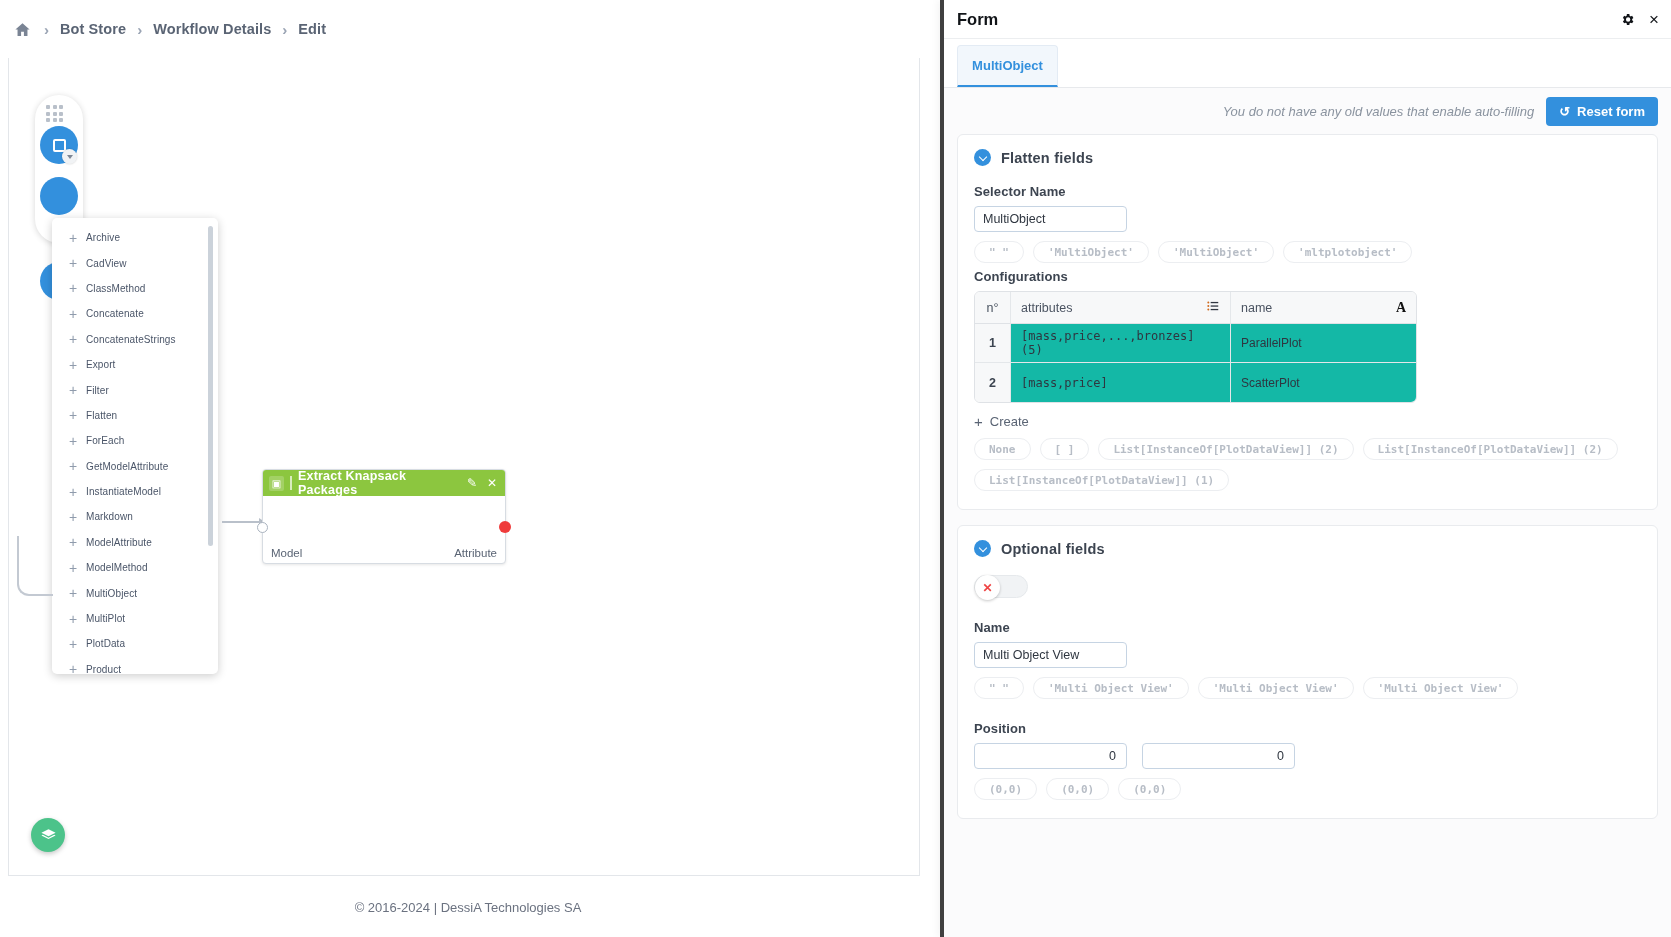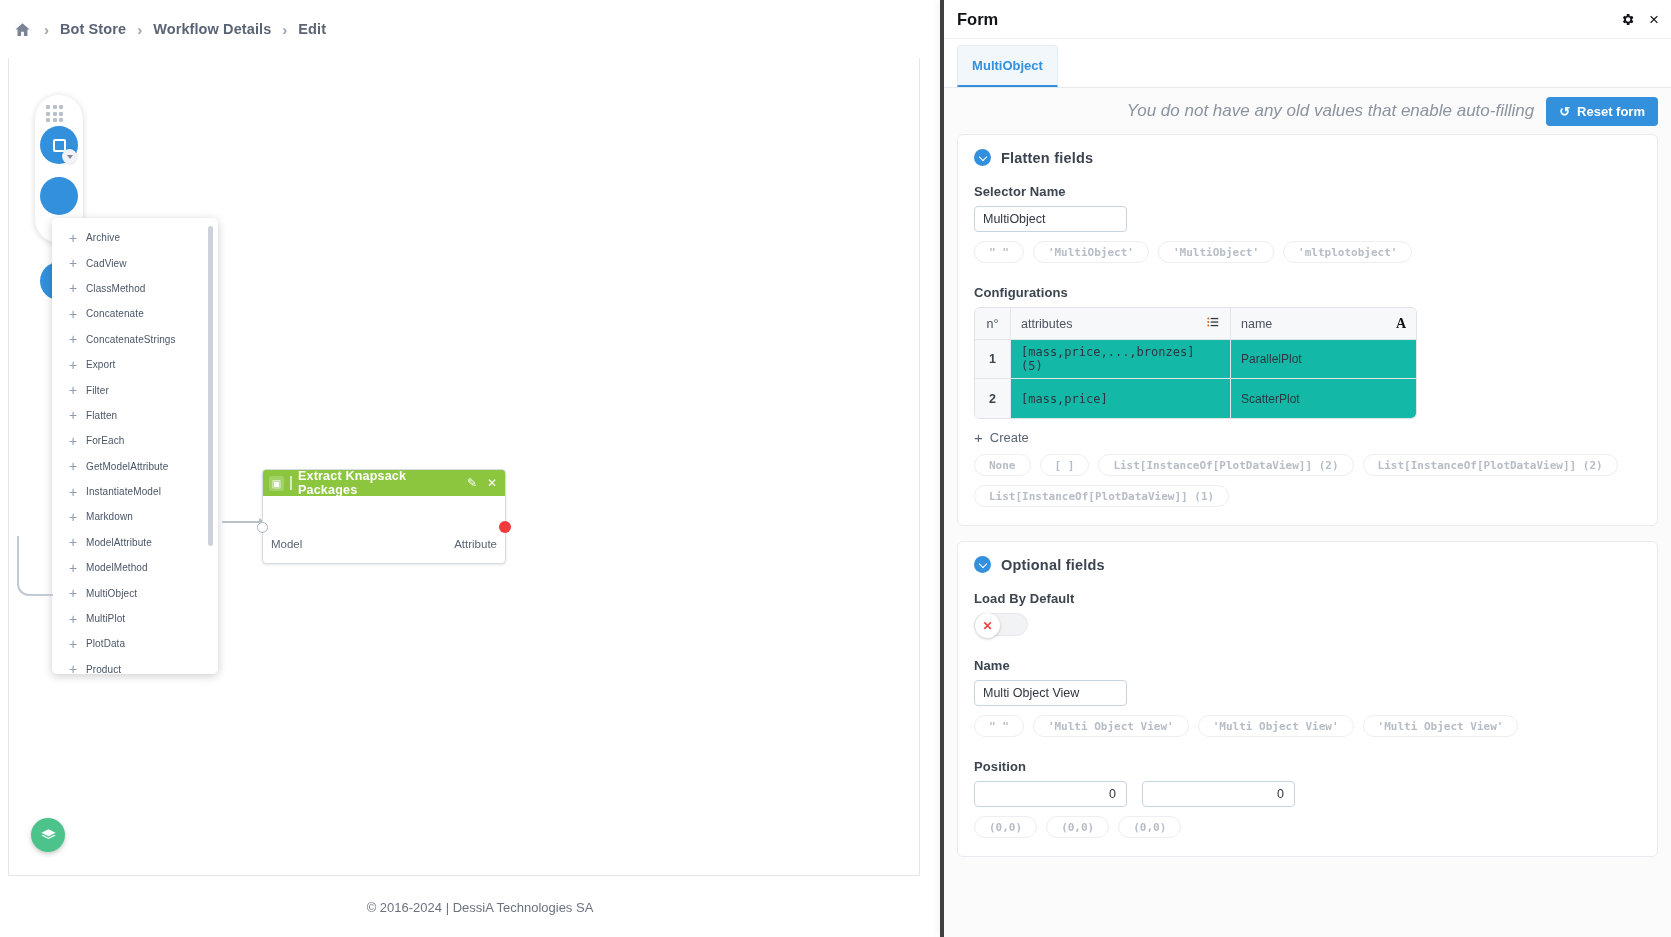--- a/index.html
+++ b/index.html
@@ -113,21 +113,21 @@
   }
   .gnode-ico {
     width: 15px; height: 15px; background: #ffffff33; border-radius: 2px;
     display:flex; align-items:center; justify-content:center; font-size: 10px; color: #fff;
   }
   .gnode-bar { width: 2px; height: 14px; background: #ffffffaa; }
   .gnode-title { font-size: 12.5px; font-weight: bold; color: #fff; flex: 1; letter-spacing:.2px;}
   .gnode-act { color: #fff; font-size: 12px; cursor: pointer; padding: 0 2px; }
   .gnode-body { position: relative; height: 68px; }
   .port-row {
-    position: absolute; top: 42px; left: 0; right: 0;
+    position: absolute; top: 51px; left: 0; right: 0;
     display: flex; align-items: center; justify-content: space-between;
     padding: 0 8px; font-size: 11.5px; color: #5a6474;
   }
   .port-in {
     position: absolute; left: -6px; top: 52px; width: 11px; height: 11px;
     border-radius: 50%; background: #fff; border: 1.5px solid #aab3bf;
   }
   .port-out {
     position: absolute; right: -6px; top: 51px; width: 12px; height: 12px;
     border-radius: 50%; background: #ef3b3b;
@@ -149,21 +149,21 @@
 
   
   .layers-fab {
     position: absolute; left: 22px; bottom: 23px; width: 34px; height: 34px;
     border-radius: 50%; background: #4cc38a; box-shadow: 0 2px 5px rgba(0,0,0,.22);
     display: flex; align-items: center; justify-content: center;
   }
 
   
   .footer {
-    position: absolute; left: 24px; bottom: 0; width: 912px; height: 60px;
+    position: absolute; left: 12px; bottom: 0; width: 912px; height: 60px;
     display: flex; align-items: center; justify-content: center;
     font-size: 13px; color: #6b7280; background: #fff;
   }
 
   
   .panel {
     position: absolute; top: 0; right: 0; width: 731px; height: 937px;
     background: #fbfbfc; border-left: 4px solid #404040;
     box-shadow: -2px 0 8px rgba(0,0,0,.05);
     display: flex; flex-direction: column;
@@ -187,21 +187,21 @@
     border-radius: 4px 4px 0 0;
     display: flex; align-items: center; justify-content: center;
     font-size: 13px; font-weight: bold; color: #3390dd; cursor: pointer;
   }
 
   .panel-body { flex: 1; overflow: hidden; padding: 0 13px 0 13px; }
 
   .autofill-row {
     height: 46px; display: flex; align-items: center; justify-content: flex-end; gap: 12px;
   }
-  .autofill-text { font-size: 17px; font-style: italic; color: #8a939f; }
+  .autofill-text { font-size: 13px; font-style: italic; color: #8a939f; }
   .reset-btn {
     background: #3390dd; color: #fff; border: none; border-radius: 4px;
     height: 29px; padding: 0 13px; font-size: 13px; font-weight: bold;
     display: flex; align-items: center; gap: 7px; cursor: pointer;
     font-family: "Liberation Sans", sans-serif;
   }
 
   .card {
     background: #fff; border: 1px solid #e9ebee; border-radius: 6px;
     padding: 14px 16px 18px 16px; margin-bottom: 15px;
@@ -471,21 +471,21 @@
 
       <div class="flabel">Selector Name</div>
       <input class="finput" type="text" value="MultiObject" style="">
       <div class="chiprow" id="sel-chips">
           <span class="chip">" "</span>
           <span class="chip">'MultiObject'</span>
           <span class="chip">'MultiObject'</span>
           <span class="chip">'mltplotobject'</span>
         </div>
 
-      <div class="flabel" style="margin-top:22px;">Configurations</div>
+      <div class="flabel" style="margin-top:6px;">Configurations</div>
       <table class="cfg-table">
         <thead>
           <tr>
             <th class="c-n">n°</th>
             <th class="c-attr">
               <span class="th-flex">
                 <span>attributes</span>
                 <span>
                   <svg width="14" height="14" viewBox="0 0 24 24">
                     <circle cx="4" cy="6" r="1.7" fill="#d06a1e"></circle>
@@ -533,21 +533,20 @@
           <span class="chip">List[InstanceOf[PlotDataView]] (1)</span>
         </div>
     </div>
 
     <div class="card">
       <div class="card-head">
         <span class="chev-circle"></span>
         <span class="card-title">Optional fields</span>
       </div>
 
-      <div class="flabel">Load By Default</div>
       <div class="toggle">
         <span class="knob">✕</span>
       </div>
 
       <div class="flabel" style="margin-top:22px;">Name</div>
       <input class="finput" type="text" value="Multi Object View" style="">
       <div class="chiprow" id="name-chips">
           <span class="chip">" "</span>
           <span class="chip">'Multi Object View'</span>
           <span class="chip">'Multi Object View'</span>

